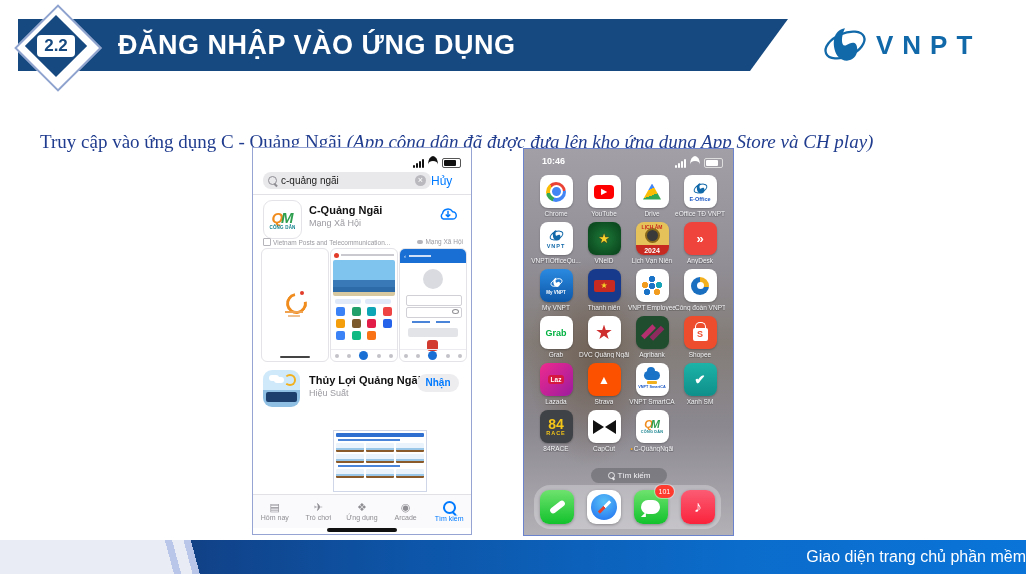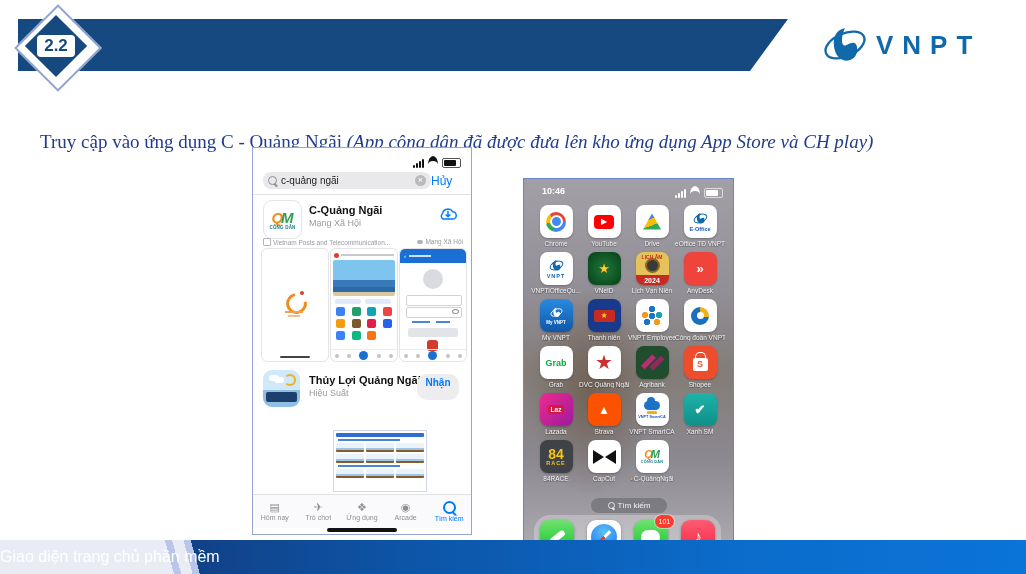--- a/index.html
+++ b/index.html
@@ -25,21 +25,21 @@
   .intro{left:40px;top:102px;width:960px;font-family:"Liberation Serif",serif;
          font-size:19px;color:#203c8e;margin-top:29px;}
   .intro .it{font-style:italic;}
 
   
   .footer{left:0;top:540px;width:1026px;height:34px;
           background:linear-gradient(90deg,#14306a 0%,#0d55a8 40%,#0b6ccb 72%,#0a74d8 100%);}
   .footer::before{content:"";position:absolute;left:0;top:0;width:250px;height:34px;
           background:linear-gradient(75deg,#e9ecf5 0 168px,#b9c6ea 168px 175px,
                      #e9ecf5 175px 186px,#b9c6ea 186px 193px,rgba(233,236,245,0) 193px);}
-  .fcap{left:0;top:540px;width:1026px;height:34px;line-height:34px;text-align:left;
+  .fcap{left:0;top:540px;width:1026px;height:34px;line-height:34px;text-align:right;
         color:#fff;font-size:16px;}
 
   
   .phone-l{left:252px;top:147px;width:218px;height:386px;background:#fff;
            border:1px solid #96a4d4;font-size:10px;color:#111;}
   .l-time{left:16px;top:6px;font-weight:bold;font-size:10px;margin-top:19px;}
   .stat{top:8px;display:flex;align-items:flex-end;gap:4px;}
   .sig{display:flex;align-items:flex-end;gap:1px;}
   .sig i{display:block;width:2px;background:#111;border-radius:1px;}
   .wifi{width:10px;height:7px;border-top:5px solid #111;
@@ -105,21 +105,21 @@
   .r2-ic{left:10px;top:222px;width:37px;height:37px;border-radius:9px;overflow:hidden;
          background:linear-gradient(180deg,#cfe9fa 0 55%,#8fc0e4 55% 100%);}
   .r2-ic .dam{position:absolute;left:3px;bottom:5px;width:31px;height:10px;background:#1d3f6e;
          border-radius:2px;}
   .r2-ic .cl{position:absolute;left:6px;top:5px;width:10px;height:6px;background:#fff;
          border-radius:6px;box-shadow:5px 2px 0 0 #fff;}
   .r2-ic .sun{position:absolute;right:4px;top:4px;width:8px;height:8px;border:2px solid #f2b01e;
          border-radius:50%;border-left-color:transparent;}
   .r2-name{left:56px;top:226px;font-size:11px;font-weight:bold;}
   .r2-cat{left:56px;top:240px;font-size:9px;color:#9a9aa0;}
-  .getbtn{left:164px;top:226px;width:42px;height:26px;background:#ededf0;border-radius:10px;
+  .getbtn{left:164px;top:226px;width:42px;height:18px;background:#ededf0;border-radius:10px;
          color:#007aff;font-weight:bold;font-size:10px;text-align:center;line-height:18px;}
   .shot{left:80px;top:282px;width:94px;height:62px;border:1px solid #cfd6e8;background:#fff;
         padding:2px;box-sizing:border-box;}
   .shot .tb{height:4px;background:#2f6fd0;border-radius:1px;margin-bottom:2px;}
   .shot .tl{height:2px;width:70%;background:#4a84d8;margin:2px auto 2px 2px;}
   .chartrow{display:flex;gap:2px;margin-bottom:2px;}
   .chartrow i{flex:1;height:9px;border-radius:1px;
         background:linear-gradient(180deg,#eaf3fb 0 55%,#9ac7e8 55% 75%,#8a5a2a 75% 100%);}
   .tabbar{left:0;top:346px;width:218px;height:33px;border-top:1px solid #e2e2e6;
         background:#fafafc;display:flex;}
@@ -128,21 +128,21 @@
   .tab .tic{font-size:11px;line-height:11px;}
   .tab.on{color:#007aff;}
   .magbig{width:9px;height:9px;border:2px solid #007aff;border-radius:50%;position:relative;}
   .magbig::after{content:"";position:absolute;left:8px;top:8px;width:5px;height:2px;
         background:#007aff;transform:rotate(45deg);transform-origin:0 0;}
   .homebar{left:74px;top:380px;width:70px;height:4px;background:#111;border-radius:3px;}
 
   
   .phone-r{left:523px;top:148px;width:209px;height:386px;border:1px solid #6a83cc;overflow:hidden;
       background:radial-gradient(90px 150px at 32% 55%,rgba(111,95,82,.9) 0%,rgba(111,95,82,0) 70%),
-                 linear-gradient(180deg,#a29fa7 0%,#918e96 30%,#837c77 50%,#8b8890 72%,#b3b1b6 100%);margin-top:30px;}
+                 linear-gradient(180deg,#a29fa7 0%,#918e96 30%,#837c77 50%,#8b8890 72%,#b3b1b6 100%);}
   .r-time{left:18px;top:7px;color:#fff;font-weight:bold;font-size:9px;}
   .grid{left:8px;top:26px;width:194px;display:grid;grid-template-columns:repeat(4,48px);
         grid-auto-rows:47px;justify-items:center;}
   .cell{width:48px;display:flex;flex-direction:column;align-items:center;}
   .tile{width:33px;height:33px;border-radius:8px;position:relative;overflow:hidden;flex:none;
         display:flex;align-items:center;justify-content:center;box-shadow:0 1px 2px rgba(0,0,0,.25);}
   .lbl{margin-top:2px;font-size:6.5px;color:#f4f4f6;text-shadow:0 1px 2px rgba(0,0,0,.55);
         max-width:50px;white-space:nowrap;overflow:hidden;text-align:center;}
   .pfx{color:#f5a623;margin-right:1px;}
   .white{background:#fff;}
@@ -254,20 +254,21 @@
 </style>
 </head>
 <body>
 
 <div class="slide">
 
   <div class="abs hbar"></div>
   <div class="abs dia-out"></div>
   <div class="abs dia-in"></div>
   <div class="abs badge">2.2</div>
+  <div class="abs htitle">ĐĂNG NHẬP VÀO ỨNG DỤNG</div>
   <div class="abs brand">
     <svg viewBox="0 0 60 60">
       <ellipse cx="30" cy="30" rx="27" ry="15" fill="none" stroke="#1269a9" stroke-width="3" transform="rotate(-24 30 30)"></ellipse>
       <path d="M30 8 C14 10 12 30 20 44 C30 56 46 50 46 36 C46 24 38 26 32 30 C25 34 24 20 30 8 Z" fill="#1269a9"></path>
     </svg>
     <span class="brand-txt">VNPT</span>
   </div>
 
   <div class="abs intro"><span>Truy cập vào ứng dụng C - Quảng Ngãi </span><span class="it">(App công dân đã được đưa lên kho ứng dụng App Store và CH play)</span></div>
 

